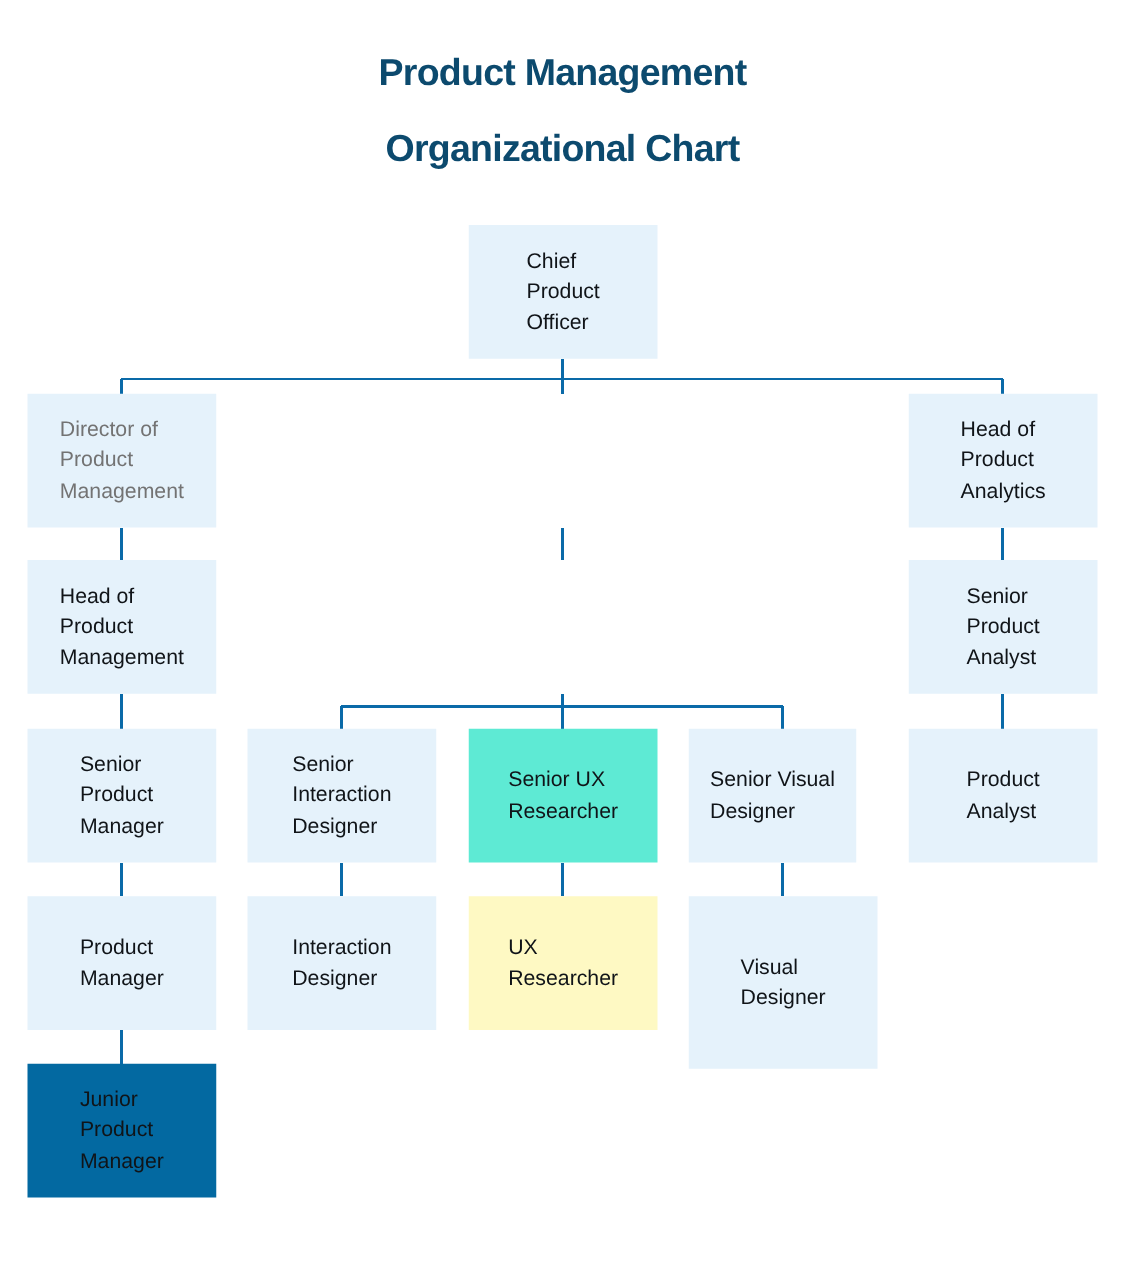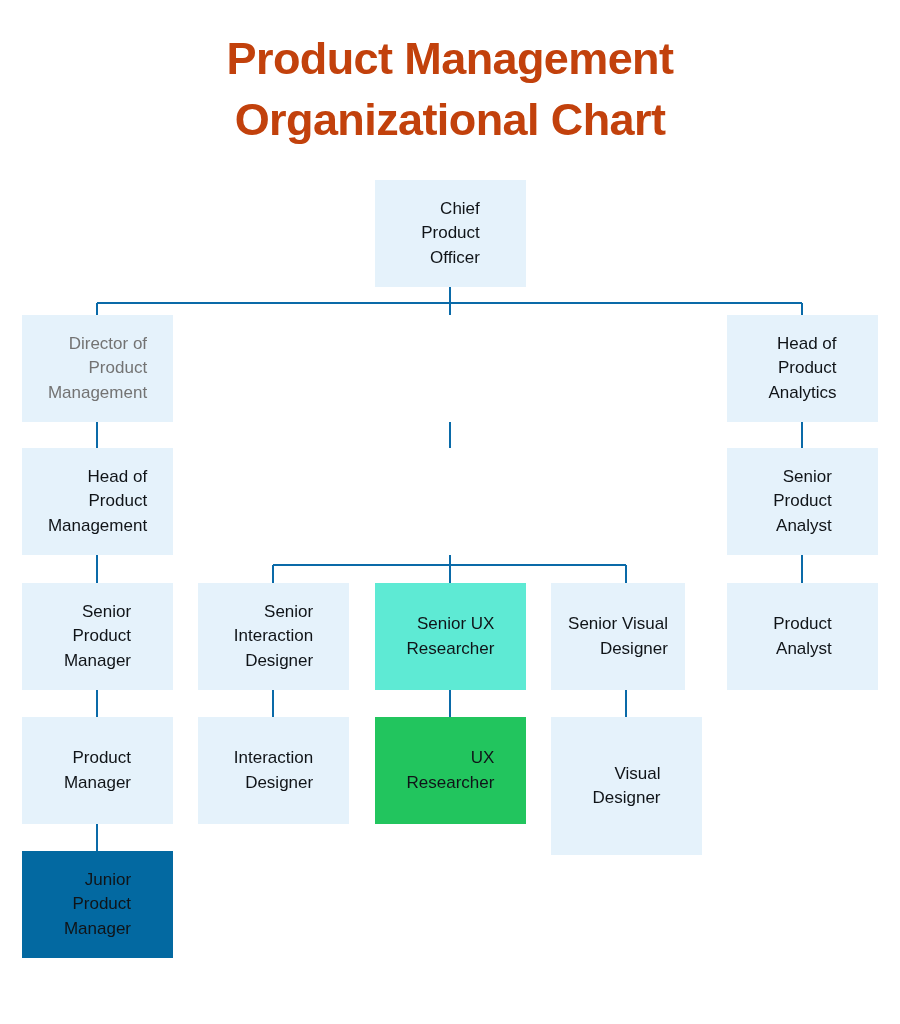--- a/index.html
+++ b/index.html
@@ -19,25 +19,25 @@
     height: 1024px;
     overflow: hidden;
     background: #ffffff;
   }
   #chart-title {
     position: absolute;
     left: 0;
     top: 28px;
     width: 900px;
     text-align: center;
-    font-size: 45px;
+    font-size: 30px;
     line-height: 61px;
     font-weight: bold;
     letter-spacing: -0.6px;
-    color: #c2410c;
+    color: #0c4a6e;
     white-space: pre-line;
   }
   #connector-layer {
     position: absolute;
     left: 0;
     top: 0;
     width: 900px;
     height: 1024px;
     pointer-events: none;
   }
@@ -48,21 +48,21 @@
     width: 900px;
     height: 1024px;
   }
   .org-node {
     position: absolute;
     box-sizing: border-box;
     background: #e5f2fb;
     display: flex;
     align-items: center;
     justify-content: center;
-    text-align: right;
+    text-align: left;
     padding: 4px 3px;
   }
   .org-node-label {
     font-size: 17px;
     line-height: 24.5px;
     color: #101418;
     white-space: pre-line;
     font-weight: 400;
   }
 </style>
@@ -146,21 +146,21 @@
 Analyst</div>
       </div>
       <div class="org-node" style="left: 22px; top: 717px; width: 151px; height: 107px; background: rgb(229, 242, 251);">
         <div class="org-node-label" style="color: rgb(16, 20, 24);">Product
 Manager</div>
       </div>
       <div class="org-node" style="left: 198px; top: 717px; width: 151px; height: 107px; background: rgb(229, 242, 251);">
         <div class="org-node-label" style="color: rgb(16, 20, 24);">Interaction
 Designer</div>
       </div>
-      <div class="org-node" style="left: 375px; top: 717px; width: 151px; height: 107px; background: #22c55e;">
+      <div class="org-node" style="left: 375px; top: 717px; width: 151px; height: 107px; background: #fef9c3;">
         <div class="org-node-label" style="color: rgb(16, 20, 24);">UX
 Researcher</div>
       </div>
       <div class="org-node" style="left: 551px; top: 717px; width: 151px; height: 138px; background: rgb(229, 242, 251);">
         <div class="org-node-label" style="color: rgb(16, 20, 24);">Visual
 Designer</div>
       </div>
       <div class="org-node" style="left: 22px; top: 851px; width: 151px; height: 107px; background: #0369a1;">
         <div class="org-node-label" style="color: rgb(16, 20, 24);">Junior
 Product

